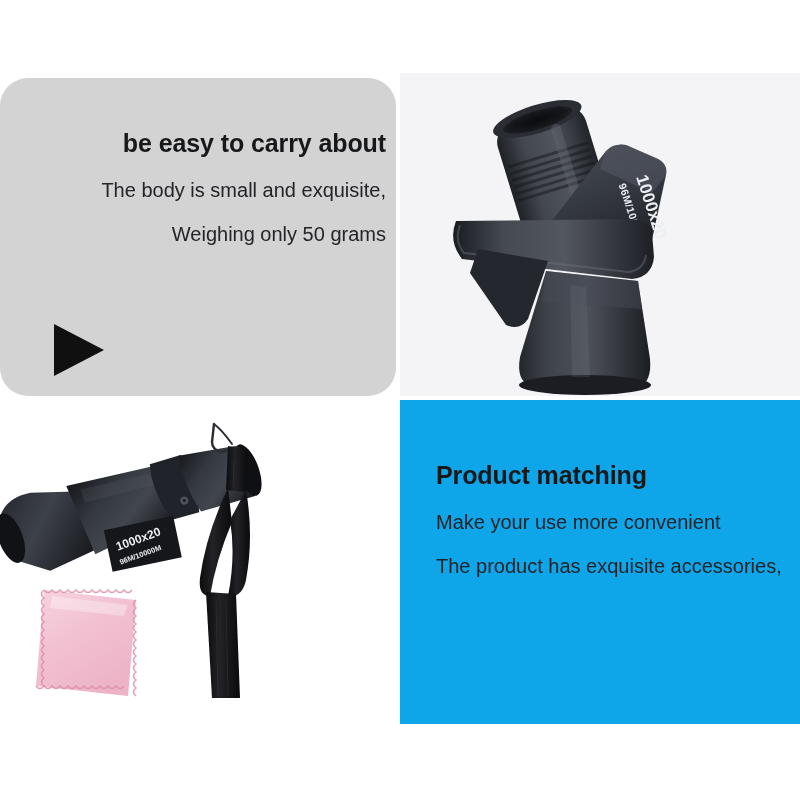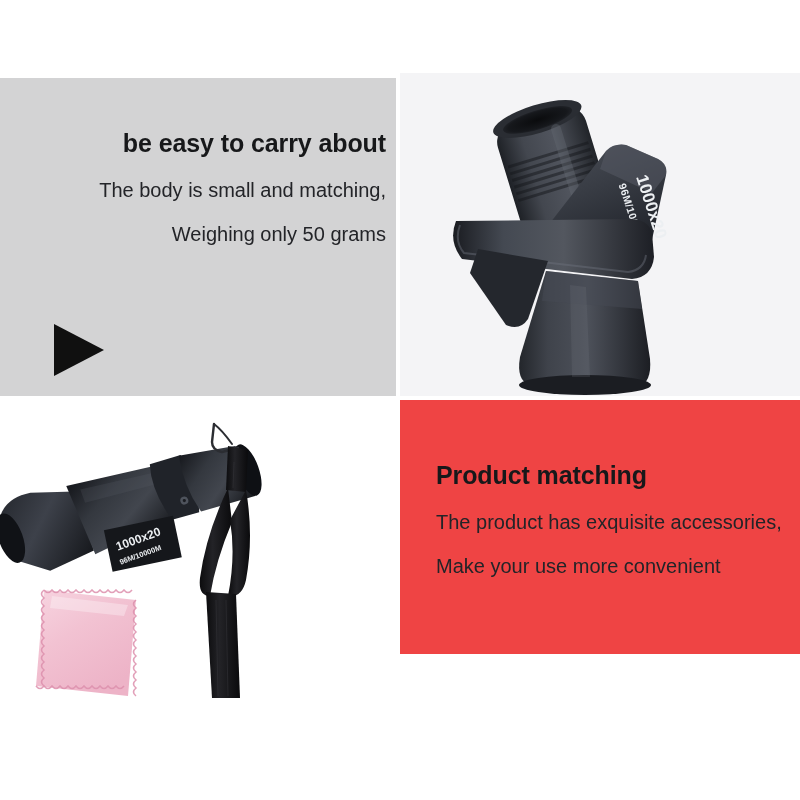--- a/index.html
+++ b/index.html
@@ -23,35 +23,36 @@
     background: #ffffff;
   }
 
   
   .panel { position: absolute; overflow: hidden; }
 
   #panel-carry {
     left: 0px;  top: 78px;
     width: 396px; height: 318px;
     background: #d3d3d4;
+    border-radius: 28px;
   }
   #panel-hero {
     left: 400px; top: 73px;
     width: 400px; height: 323px;
     background: #f4f4f6;
   }
   #panel-accessories {
     left: 0px;  top: 400px;
     width: 396px; height: 322px;
     background: #ffffff;
   }
   #panel-matching {
     left: 400px; top: 400px;
-    width: 400px; height: 254px;
-    background: #ef4444;
+    width: 400px; height: 324px;
+    background: #0ea5e9;
   }
 
   
   .text-block { position: absolute; }
 
   #carry-text {
     right: 10px;
     top: 52px;
     text-align: right;
     width: 370px;
@@ -103,21 +104,21 @@
   }
 </style>
 </head>
 <body>
 
 <div id="page">
 
   <div class="panel" id="panel-carry">
     <div class="text-block" id="carry-text">
       <h2 class="headline">be easy to carry about</h2>
-      <p class="subline">The body is small and matching,</p>
+      <p class="subline">The body is small and exquisite,</p>
       <p class="subline">Weighing only 50 grams</p>
     </div>
     <div class="tri" id="tri-right"></div>
   </div>
 
   <div class="panel" id="panel-hero">
     <svg class="art" id="hero-art" viewBox="0 0 400 323">
       <defs>
         <linearGradient id="gBody" x1="0" y1="0" x2="1" y2="0">
           <stop offset="0%" stop-color="#23262b"></stop>
@@ -280,19 +281,19 @@
           <path d="M226 200 L228 296"></path>
           <path d="M234 62 L233 88"></path>
         </g>
       </g>
     </svg>
   </div>
 
   <div class="panel" id="panel-matching">
     <div class="text-block" id="matching-text">
       <h2 class="headline">Product matching</h2>
+      <p class="subline">Make your use more convenient</p>
       <p class="subline">The product has exquisite accessories,</p>
-      <p class="subline">Make your use more convenient</p>
     </div>
 
   </div>
 
 </div>
 
 </body></html>

